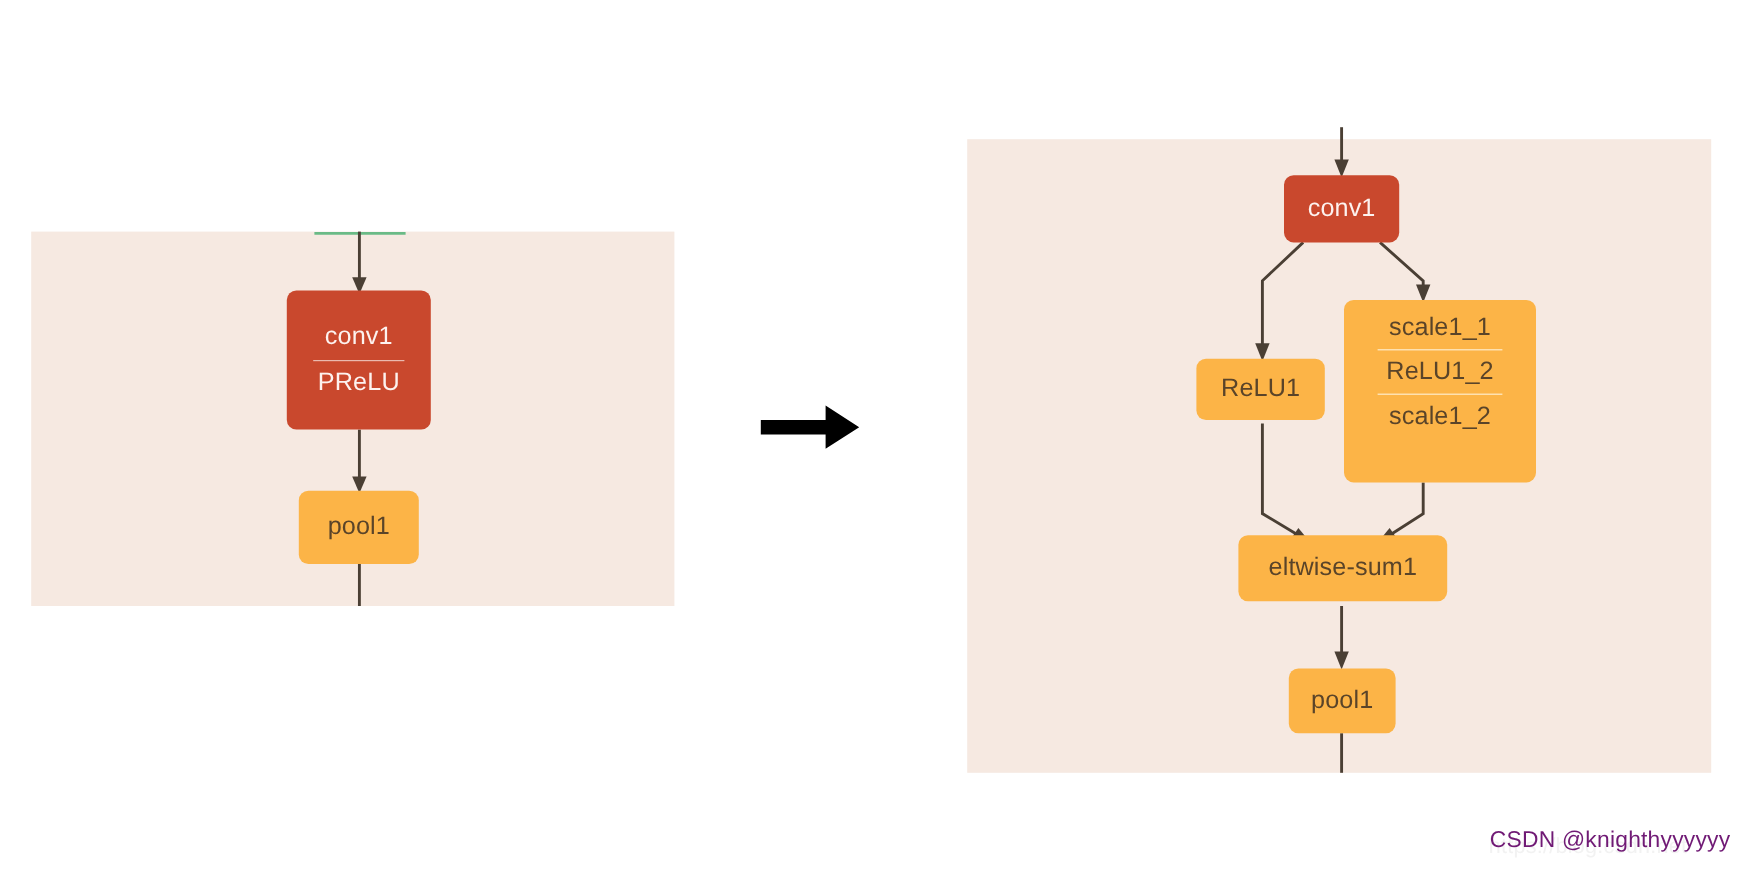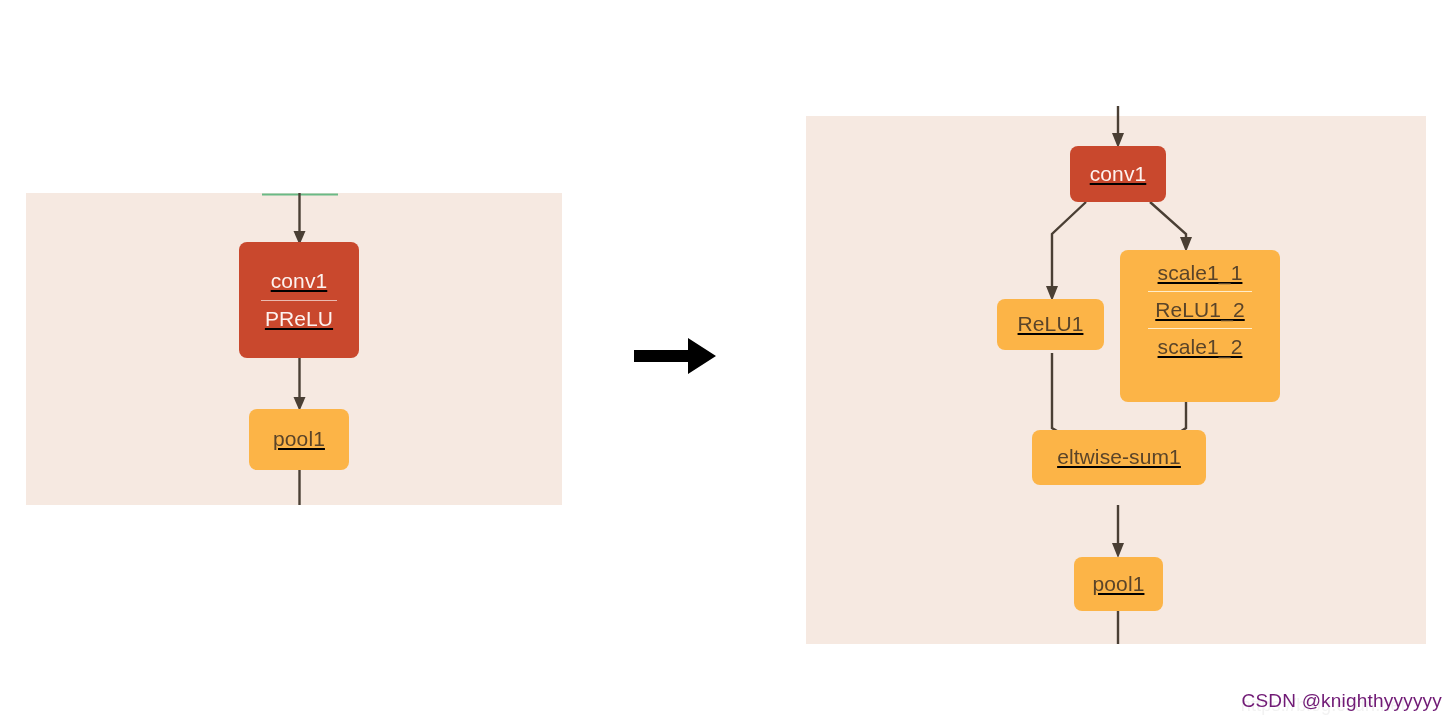--- a/index.html
+++ b/index.html
@@ -44,21 +44,20 @@
   
   .node {
     position: absolute;
     border-radius: 8px;
     box-sizing: border-box;
     display: flex;
     flex-direction: column;
     align-items: center;
     justify-content: center;
     z-index: 5;
-    text-decoration: underline;
   }
   .node.red {
     background: #c9482d;
   }
   .node.orange {
     background: #fcb447;
   }
   .node-label {
     width: 100%;
     text-align: center;
@@ -210,21 +209,21 @@
     </div>
 
     <div class="node orange" id="r-scale-stack" style="left:314px; top:134px; width:160px; height:152px; justify-content:flex-start; padding-top:12px;">
       <div class="node-label">scale1_1</div>
       <div class="node-divider" style="width:104px;"></div>
       <div class="node-label">ReLU1_2</div>
       <div class="node-divider" style="width:104px;"></div>
       <div class="node-label">scale1_2</div>
     </div>
 
-    <div class="node orange" id="r-eltwise" style="left:226px; top:314px; width:174px; height:55px;">
+    <div class="node orange" id="r-eltwise" style="left:226px; top:330px; width:174px; height:55px;">
       <div class="node-label">eltwise-sum1</div>
     </div>
 
     <div class="node orange" id="r-pool1" style="left:268px; top:441px; width:89px; height:54px;">
       <div class="node-label">pool1</div>
     </div>
   </div>
 
   <div id="watermark-url">https://blog.csdn.net</div>
   <div id="watermark">

